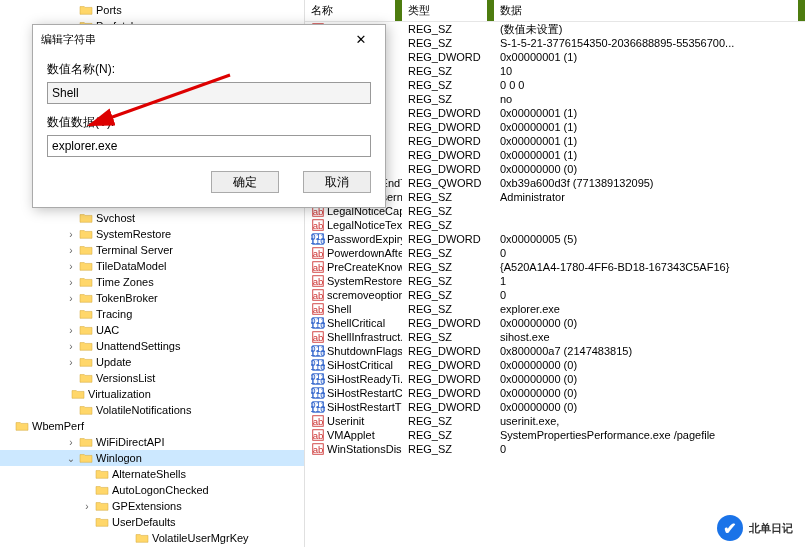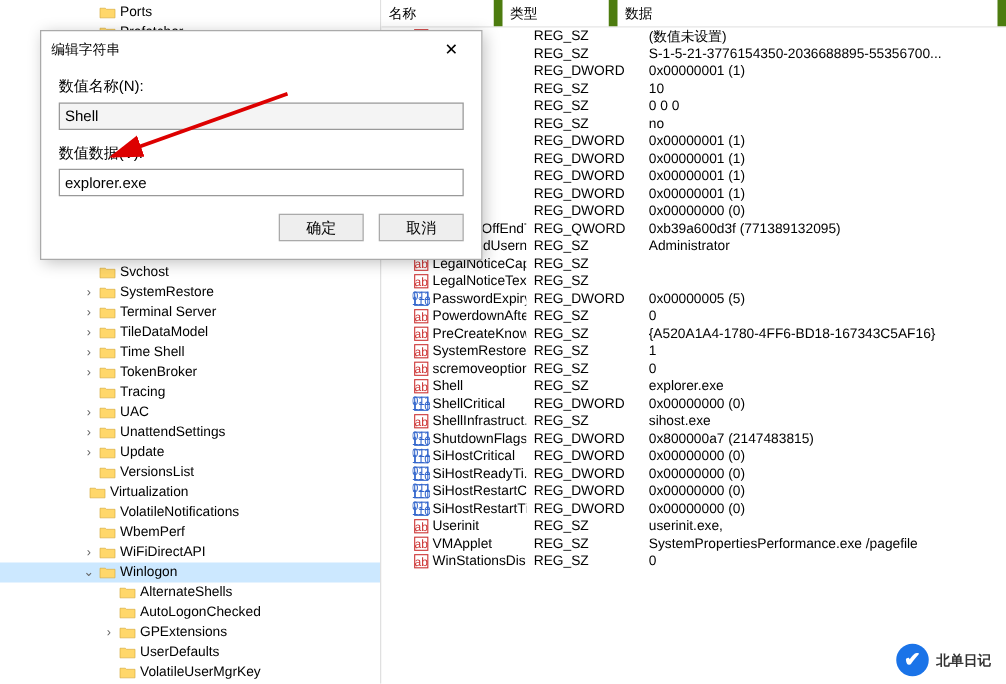--- a/index.html
+++ b/index.html
@@ -16,36 +16,36 @@
 .folder svg { width: 14px; height: 12px; }
 .tree-label { }
 
 .cols { display: flex; border-bottom: 1px solid #e6e6e6; height: 22px; background: #fff; }
 .col { padding: 3px 6px; border-right: 7px solid #4d7c0f; }
 .col-name { width: 97px; }
 .col-type { width: 92px; }
 .col-data { flex: 1; }
 
 .list-body { }
-.row { display: flex; height: 14px; align-items: center; margin-left: 19px; }
+.row { display: flex; height: 14px; align-items: center; }
 .cell { padding: 0 6px; white-space: nowrap; overflow: hidden; text-overflow: ellipsis; }
 .cell-name { width: 97px; display: flex; align-items: center; gap: 2px; }
 .cell-type { width: 92px; }
 .cell-data { flex: 1; }
 .val-icon { width: 14px; height: 14px; flex-shrink: 0; display: inline-flex; }
 
 
 .dialog { position: absolute; left: 32px; top: 24px; width: 354px; background: #fff; border: 1px solid #aaa; box-shadow: 2px 2px 12px rgba(0,0,0,0.25); z-index: 100; }
 .dlg-title { display: flex; justify-content: space-between; align-items: center; height: 28px; padding: 0 8px; font-size: 12px; }
 .dlg-close { width: 32px; height: 24px; display: flex; align-items: center; justify-content: center; cursor: default; font-size: 13px; }
 .dlg-body { padding: 6px 14px 14px 14px; }
 .fld-label { margin: 2px 0 4px 0; font-size: 12px; }
 .fld-input { width: 100%; height: 22px; border: 1px solid #999; padding: 2px 4px; font-size: 12px; }
 .fld-input[readonly] { background: #f4f4f4; }
-.dlg-buttons { display: flex; justify-content: flex-end; gap: 12px; padding: 0 14px 14px 14px; }
+.dlg-buttons { display: flex; justify-content: flex-end; gap: 24px; padding: 0 14px 14px 14px; }
 .btn { width: 68px; height: 22px; border: 1px solid #aaa; background: #eee; font-size: 12px; cursor: default; }
 
 
 .arrow { position: absolute; left: 80px; top: 70px; z-index: 101; pointer-events: none; }
 
 
 .watermark { position: absolute; right: 12px; bottom: 6px; display: flex; align-items: center; gap: 6px; font-size: 18px; font-weight: 600; color: #333; z-index: 200; }
 .wm-icon { width: 26px; height: 26px; background: #1a73e8; border-radius: 50%; display: flex; align-items: center; justify-content: center; color: #fff; font-size: 16px; }
 </style>
 </head>
@@ -206,21 +206,21 @@
         </span>
         <span class="tree-label">TileDataModel</span>
       </div>
       <div class="tree-item" style="padding-left: 64px;">
         <span class="expander">›</span>
         <span class="folder">
           <svg viewBox="0 0 16 14">
             <path d="M1 3 L6 3 L7 4 L15 4 L15 12 L1 12 Z" fill="#ffd76a" stroke="#d4a93a" stroke-width="0.6"></path>
           </svg>
         </span>
-        <span class="tree-label">Time Shell</span>
+        <span class="tree-label">Time Zones</span>
       </div>
       <div class="tree-item" style="padding-left: 64px;">
         <span class="expander">›</span>
         <span class="folder">
           <svg viewBox="0 0 16 14">
             <path d="M1 3 L6 3 L7 4 L15 4 L15 12 L1 12 Z" fill="#ffd76a" stroke="#d4a93a" stroke-width="0.6"></path>
           </svg>
         </span>
         <span class="tree-label">TokenBroker</span>
       </div>
@@ -280,21 +280,21 @@
       </div>
       <div class="tree-item" style="padding-left: 64px;">
         <span class="expander"></span>
         <span class="folder">
           <svg viewBox="0 0 16 14">
             <path d="M1 3 L6 3 L7 4 L15 4 L15 12 L1 12 Z" fill="#ffd76a" stroke="#d4a93a" stroke-width="0.6"></path>
           </svg>
         </span>
         <span class="tree-label">VolatileNotifications</span>
       </div>
-      <div class="tree-item" style="padding-left: 64px;">
+      <div class="tree-item" style="">
         <span class="expander"></span>
         <span class="folder">
           <svg viewBox="0 0 16 14">
             <path d="M1 3 L6 3 L7 4 L15 4 L15 12 L1 12 Z" fill="#ffd76a" stroke="#d4a93a" stroke-width="0.6"></path>
           </svg>
         </span>
         <span class="tree-label">WbemPerf</span>
       </div>
       <div class="tree-item" style="padding-left: 64px;">
         <span class="expander">›</span>
@@ -343,21 +343,21 @@
       </div>
       <div class="tree-item" style="padding-left: 80px;">
         <span class="expander"></span>
         <span class="folder">
           <svg viewBox="0 0 16 14">
             <path d="M1 3 L6 3 L7 4 L15 4 L15 12 L1 12 Z" fill="#ffd76a" stroke="#d4a93a" stroke-width="0.6"></path>
           </svg>
         </span>
         <span class="tree-label">UserDefaults</span>
       </div>
-      <div class="tree-item" style="padding-left: 80px;">
+      <div class="tree-item" style="padding-left: 80px; margin-left: 40px;">
         <span class="expander"></span>
         <span class="folder">
           <svg viewBox="0 0 16 14">
             <path d="M1 3 L6 3 L7 4 L15 4 L15 12 L1 12 Z" fill="#ffd76a" stroke="#d4a93a" stroke-width="0.6"></path>
           </svg>
         </span>
         <span class="tree-label">VolatileUserMgrKey</span>
       </div>
       <div class="tree-item" style="padding-left: 64px;"></div>
     </div>

